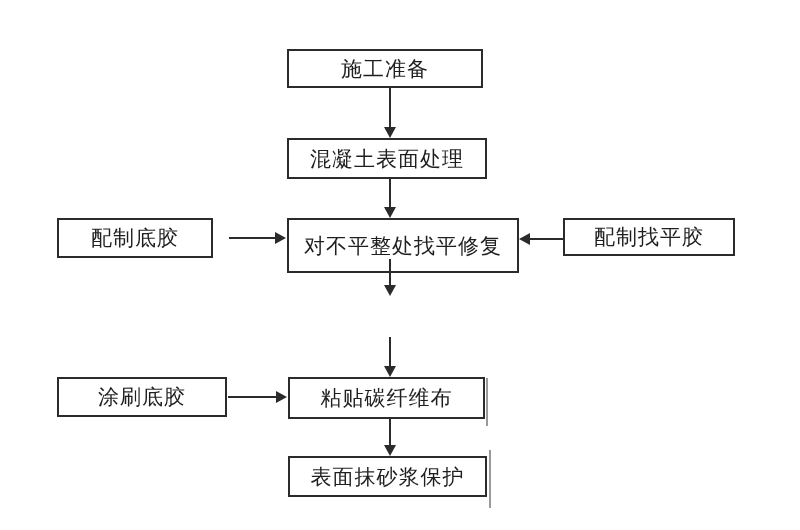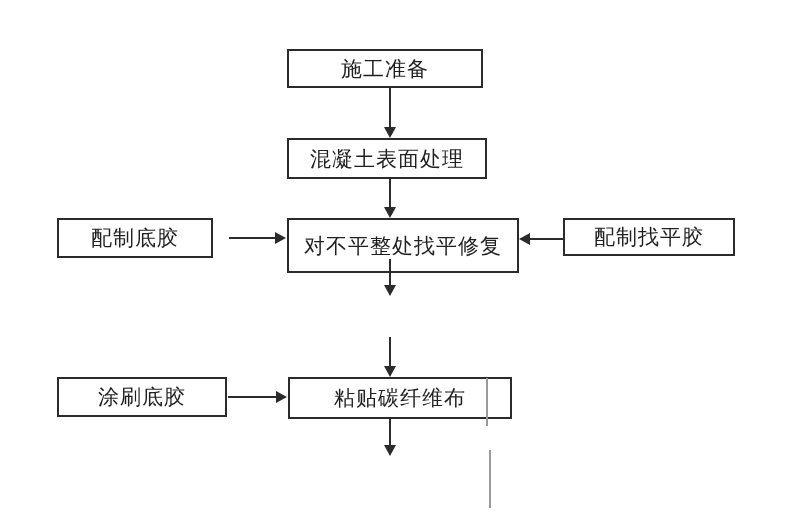--- a/index.html
+++ b/index.html
@@ -93,24 +93,27 @@
 
   <div class="node" style="left:287px;top:138px;width:200px;height:41px">
     <span class="node-label">混凝土表面处理</span>
   </div>
 
   <div class="node" style="left:287px;top:218px;width:232px;height:55px">
     <span class="node-label">对不平整处找平修复</span>
   </div>
 
 
-  <div class="node" style="left:288px;top:377px;width:224px;height:42px">
+  <div class="node" style="left:288px;top:377px;width:197px;height:42px">
     <span class="node-label">粘贴碳纤维布</span>
   </div>
 
+  <div class="node" style="left:288px;top:456px;width:199px;height:41px">
+    <span class="node-label">表面抹砂浆保护</span>
+  </div>
 
   <div class="node" style="left:57px;top:218px;width:156px;height:40px">
     <span class="node-label">配制底胶</span>
   </div>
 
   <div class="node" style="left:563px;top:218px;width:172px;height:38px">
     <span class="node-label">配制找平胶</span>
   </div>
 
   <div class="node" style="left:57px;top:377px;width:170px;height:40px">

